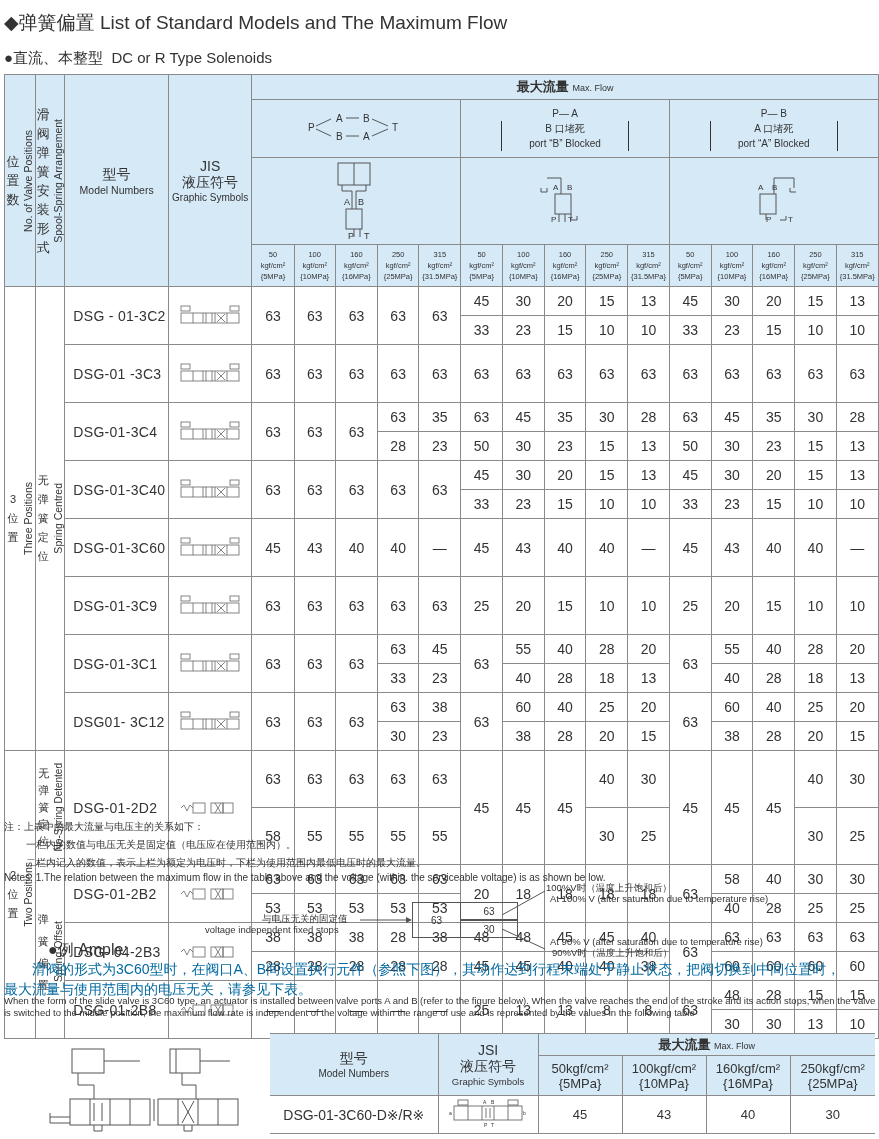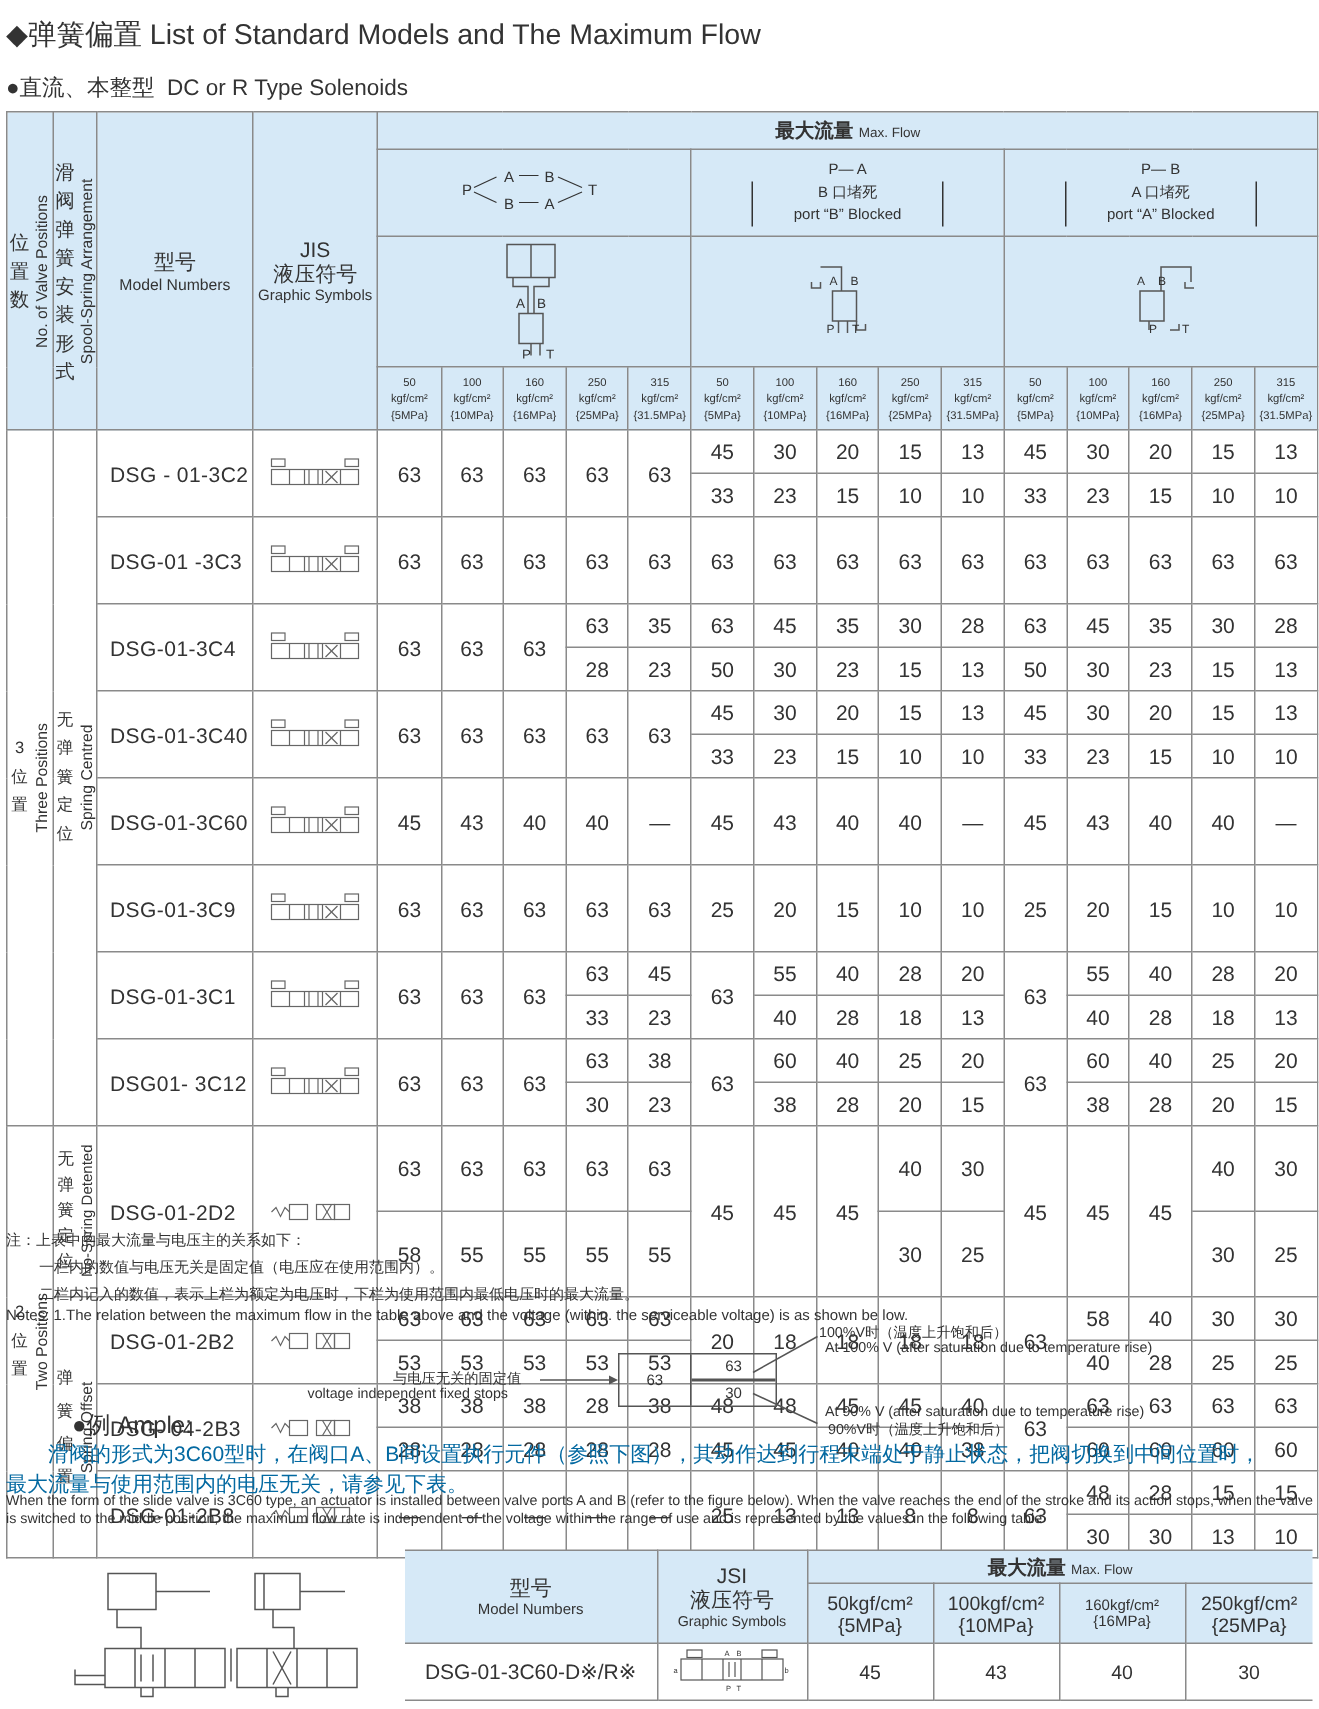--- a/index.html
+++ b/index.html
@@ -887,21 +887,21 @@
     </tr>
     <tr id="small-cols-row">
         <th style="font-size: 13px; height: 40px;">
           <div>50kgf/cm²</div>
           <div>{5MPa}</div>
         </th>
         <th style="font-size: 13px; height: 40px;">
           <div>100kgf/cm²</div>
           <div>{10MPa}</div>
         </th>
-        <th style="font-size: 10px; height: 40px;">
+        <th style="font-size: 13px; height: 40px;">
           <div>160kgf/cm²</div>
           <div>{16MPa}</div>
         </th>
         <th style="font-size: 13px; height: 40px;">
           <div>250kgf/cm²</div>
           <div>{25MPa}</div>
         </th>
       </tr>
   </thead>
   <tbody>

